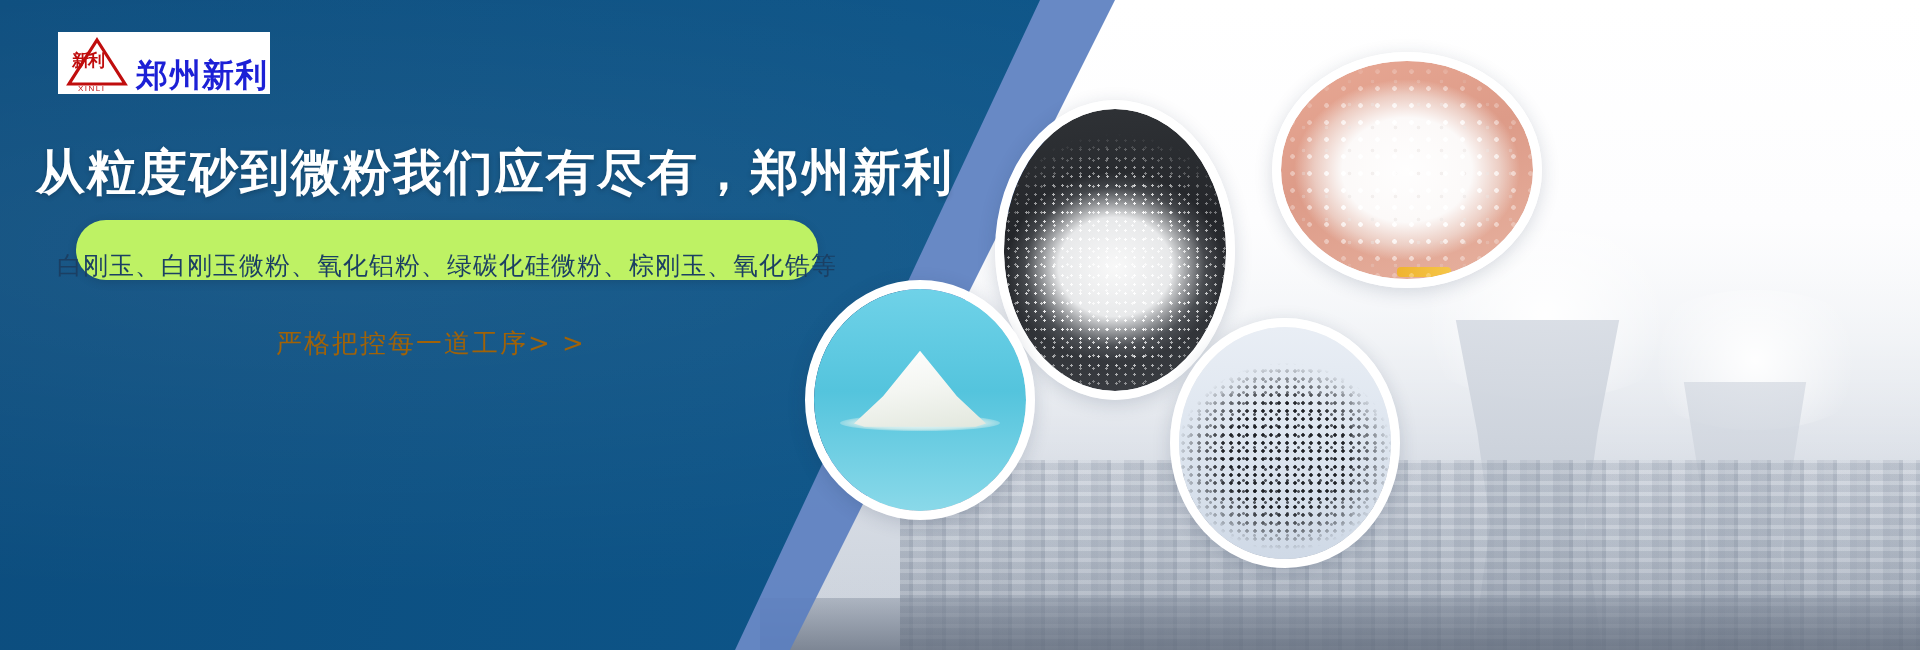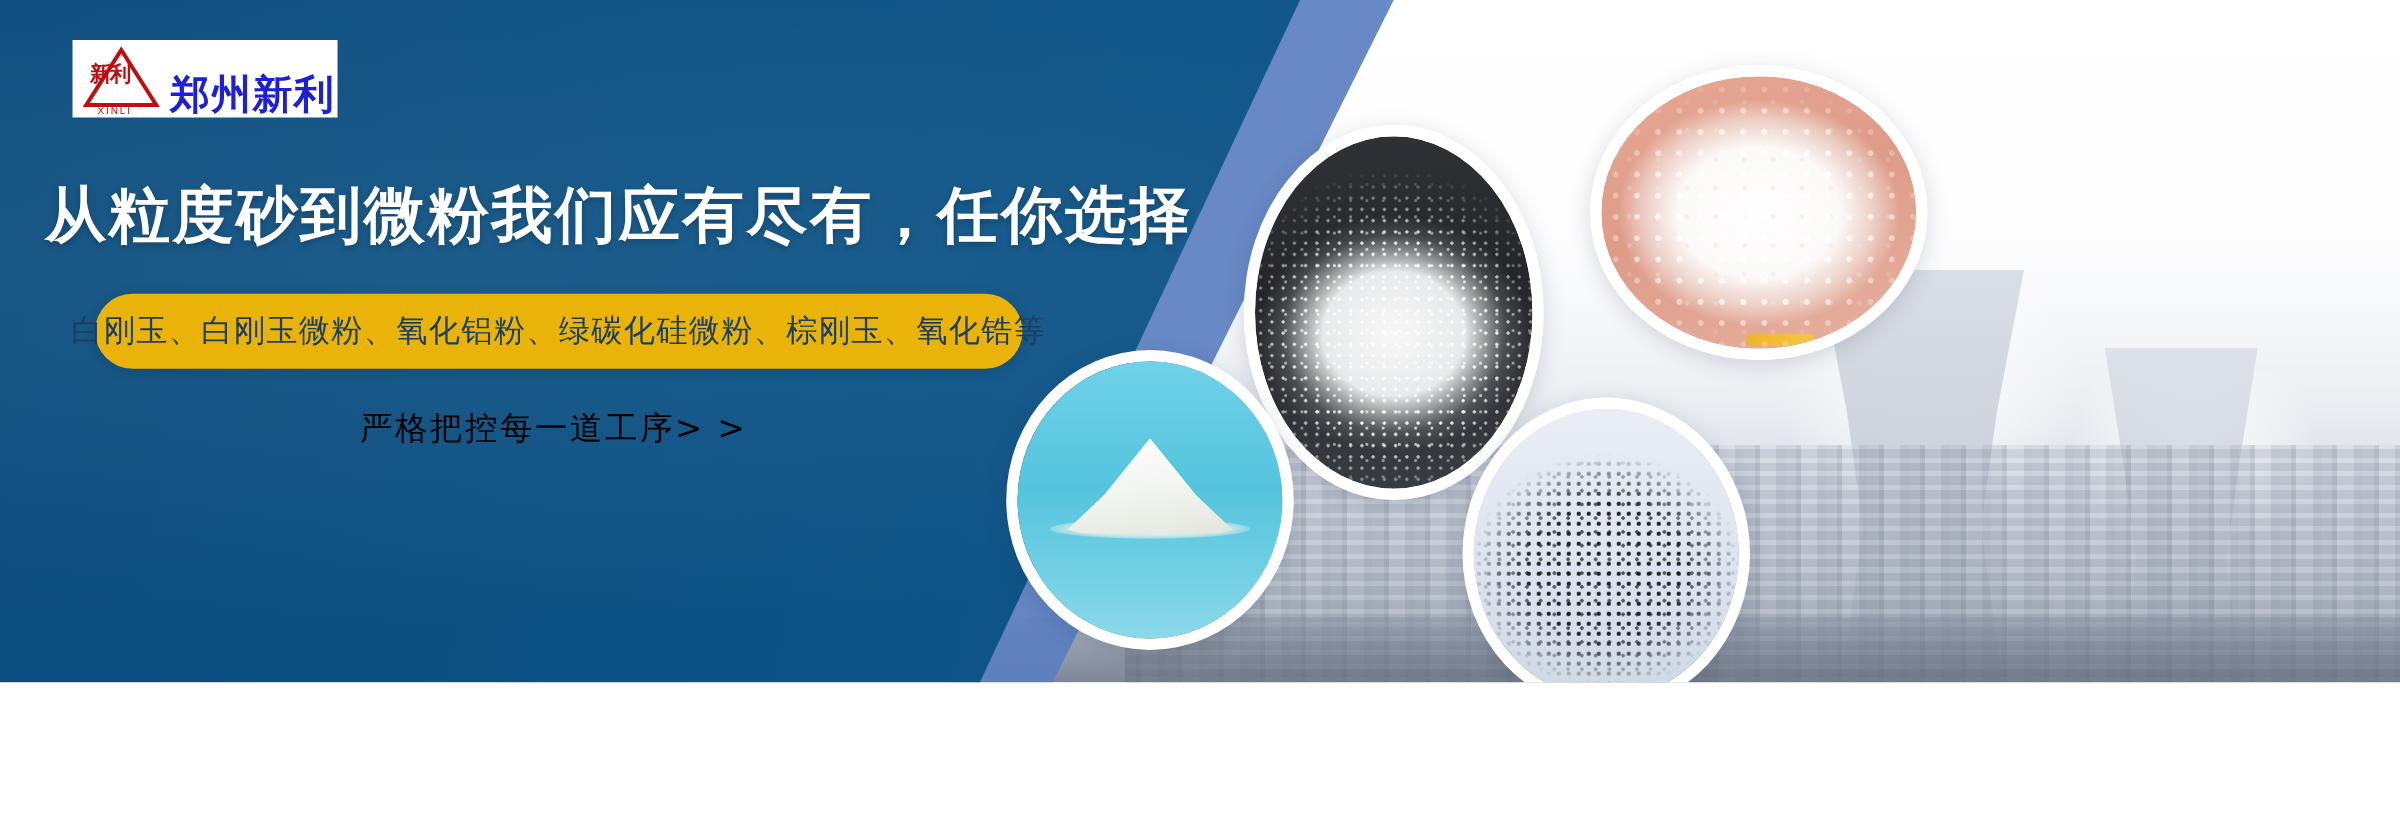--- a/index.html
+++ b/index.html
@@ -7,21 +7,21 @@
     padding: 0;
     background: #ffffff;
   }
   body {
     font-family: "Liberation Sans", "DejaVu Sans", sans-serif;
   }
 
   .banner {
     position: relative;
     width: 1920px;
-    height: 546px;
+    height: 650px;
     overflow: hidden;
     background: #f2f4f7;
   }
 
   
   .bg-photo {
     position: absolute;
     inset: 0;
     background:
       
@@ -169,52 +169,51 @@
     letter-spacing: 2px;
     white-space: nowrap;
     font-family: "DejaVu Sans", "Liberation Sans", sans-serif;
     text-shadow: 0 2px 5px rgba(0,0,0,0.22);
   }
 
   
   .pill {
     position: absolute;
     left: 76px;
-    top: 235px;
+    top: 220px;
     width: 742px;
     height: 60px;
     border-radius: 30px;
-    background: #eab308;
+    background: #bef264;
     display: flex;
-    align-items: center;
+    align-items: flex-end;
     justify-content: center;
     box-sizing: border-box;
     box-shadow: 0 2px 10px rgba(0,0,0,0.13);
   }
   .pill-text {
     font-size: 25px;
     line-height: 28px;
     color: #1b3f63;
     letter-spacing: 1px;
     white-space: nowrap;
     font-family: "DejaVu Sans", "Liberation Sans", sans-serif;
   }
 
   
   .cta {
     position: absolute;
     left: 276px;
     top: 328px;
     font-size: 26px;
     line-height: 30px;
-    color: #000000;
+    color: #a16207;
     letter-spacing: 2px;
     white-space: nowrap;
     font-family: "DejaVu Sans", "Liberation Sans", sans-serif;
-    margin-left: 12px;
   }
 
   
   .circle {
     position: absolute;
     border-radius: 50%;
     border: 9px solid #ffffff;
     box-sizing: border-box;
     overflow: hidden;
     box-shadow: 0 4px 18px rgba(30,50,80,0.17);
@@ -337,21 +336,21 @@
     <div class="logo-mark">
       <svg class="tri" viewBox="0 0 62 50">
         <polygon points="31,3 59,47 3,47" fill="none" stroke="#c00d0d" stroke-width="3.2"></polygon>
       </svg>
       <span class="cn">新利</span>
       <span class="en">XINLI</span>
     </div>
     <span class="logo-text">郑州新利</span>
   </div>
 
-  <div class="headline">从粒度砂到微粉我们应有尽有，任你选择</div>
+  <div class="headline">从粒度砂到微粉我们应有尽有，郑州新利</div>
 
   <div class="pill">
     <span class="pill-text">白刚玉、白刚玉微粉、氧化铝粉、绿碳化硅微粉、棕刚玉、氧化锆等</span>
   </div>
 
   <div class="cta">严格把控每一道工序&gt; &gt;</div>
 
   <div class="circle c1">
     <div class="inner"></div>
   </div>

